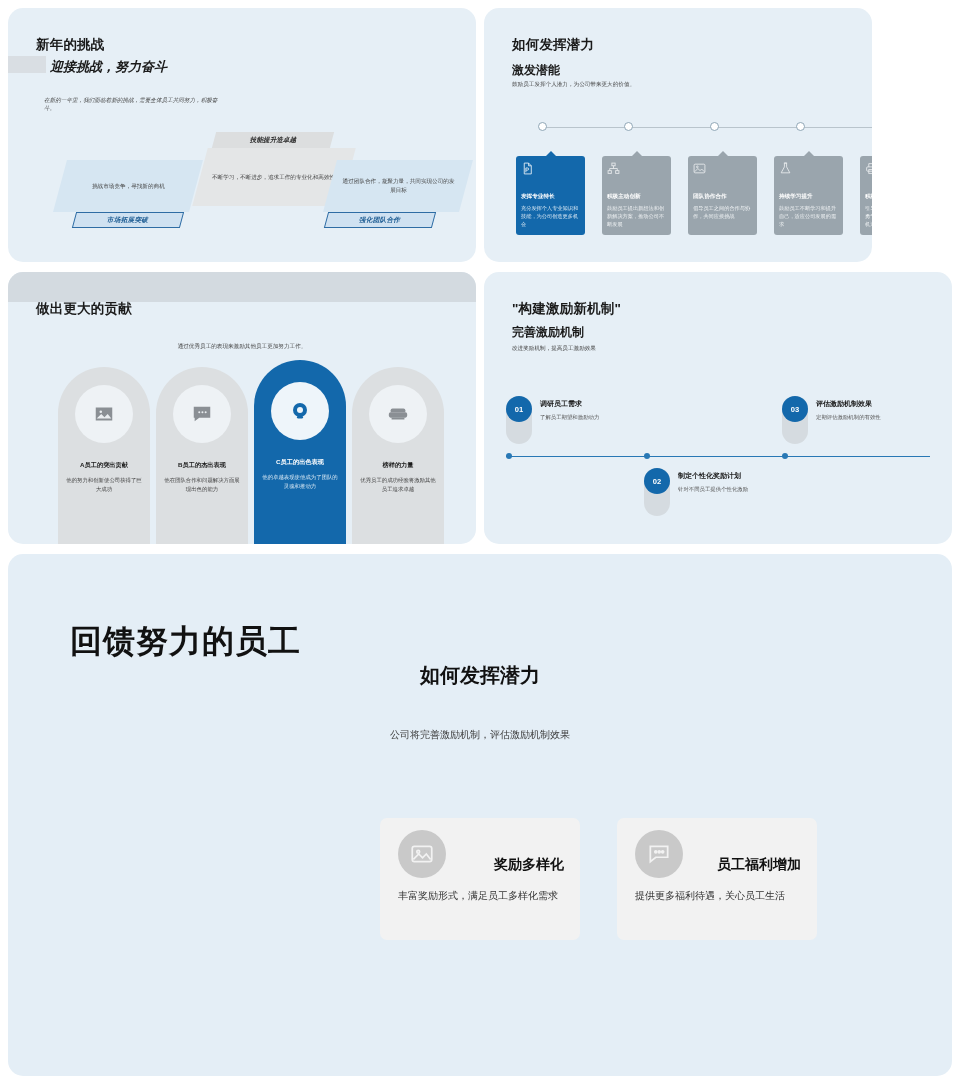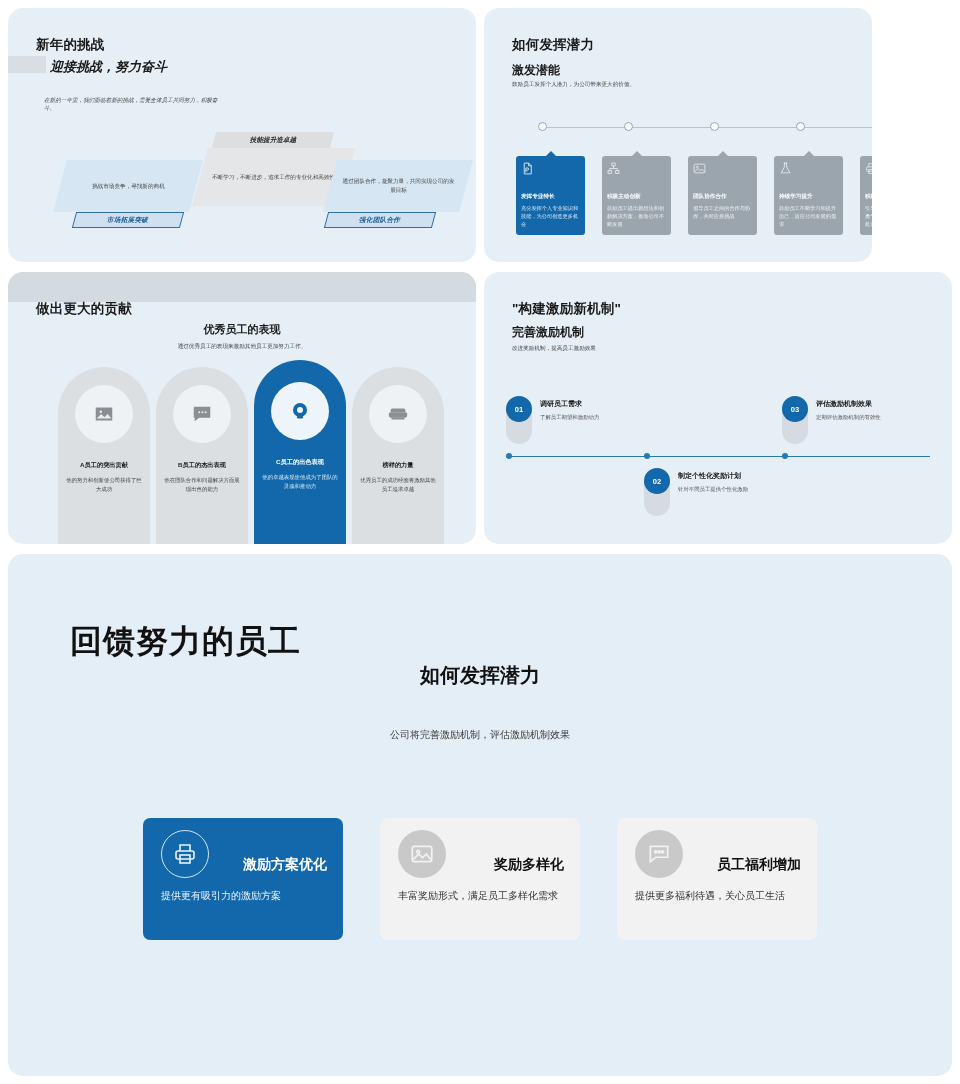--- a/index.html
+++ b/index.html
@@ -253,21 +253,20 @@
           <rect x="7" y="14" width="10" height="7"></rect>
       </svg>
       <div class="pt">积极面对变化</div>
       <div class="pd">引导员工积极应对变化，勇于面对挑战，迎接新的机遇</div>
     </div>
   </section>
 
   <section class="panel" id="p3">
     <div class="panel-tint"></div>
     <div class="h1 title">做出更大的贡献</div>
-    <div class="ctitle">优秀员工的表现</div>
     <div class="sub csub">通过优秀员工的表现来激励其他员工更加努力工作。</div>
 
     <div class="pill grey" style="left:50px">
       <div class="circ">
         <svg width="22" height="22" viewBox="0 0 24 24" fill="#8a8f94">
           <path d="M3 5h18v14H3z" fill="#8a8f94"></path>
             <circle cx="8.5" cy="9.5" r="1.4" fill="#e9edf0"></circle>
             <path d="M4 17l5-5 3.5 3.5L16 12l4 5z" fill="#e9edf0"></path>
         </svg>
       </div>
@@ -343,31 +342,20 @@
       <div class="stitle2">评估激励机制效果</div>
       <div class="sdesc">定期评估激励机制的有效性</div>
     </div>
   </section>
 
   <section class="panel" id="p5">
     <div class="big">回馈努力的员工</div>
     <div class="mid">如何发挥潜力</div>
     <div class="note">公司将完善激励机制，评估激励机制效果</div>
 
-    <div class="bcard blue" style="left:135px">
-      <div class="avatar">
-        <svg width="24" height="24" viewBox="0 0 24 24" fill="none" stroke="#e6f1fa" stroke-width="1.6">
-          <path d="M7 9V3h10v6"></path>
-            <rect x="3" y="9" width="18" height="8" rx="2"></rect>
-            <rect x="7" y="13" width="10" height="8"></rect>
-        </svg>
-      </div>
-      <div class="btitle">激励方案优化</div>
-      <div class="bdesc">提供更有吸引力的激励方案</div>
-    </div>
 
     <div class="bcard plain" style="left:372px">
       <div class="avatar">
         <svg width="26" height="26" viewBox="0 0 24 24" fill="none" stroke="#f2f2f2" stroke-width="1.6">
           <rect x="3" y="5" width="18" height="14" rx="2"></rect>
             <circle cx="8.5" cy="10" r="1.3"></circle>
             <path d="M4 17l5-5 3.5 3.5L16 12l4 5"></path>
         </svg>
       </div>
       <div class="btitle">奖励多样化</div>

